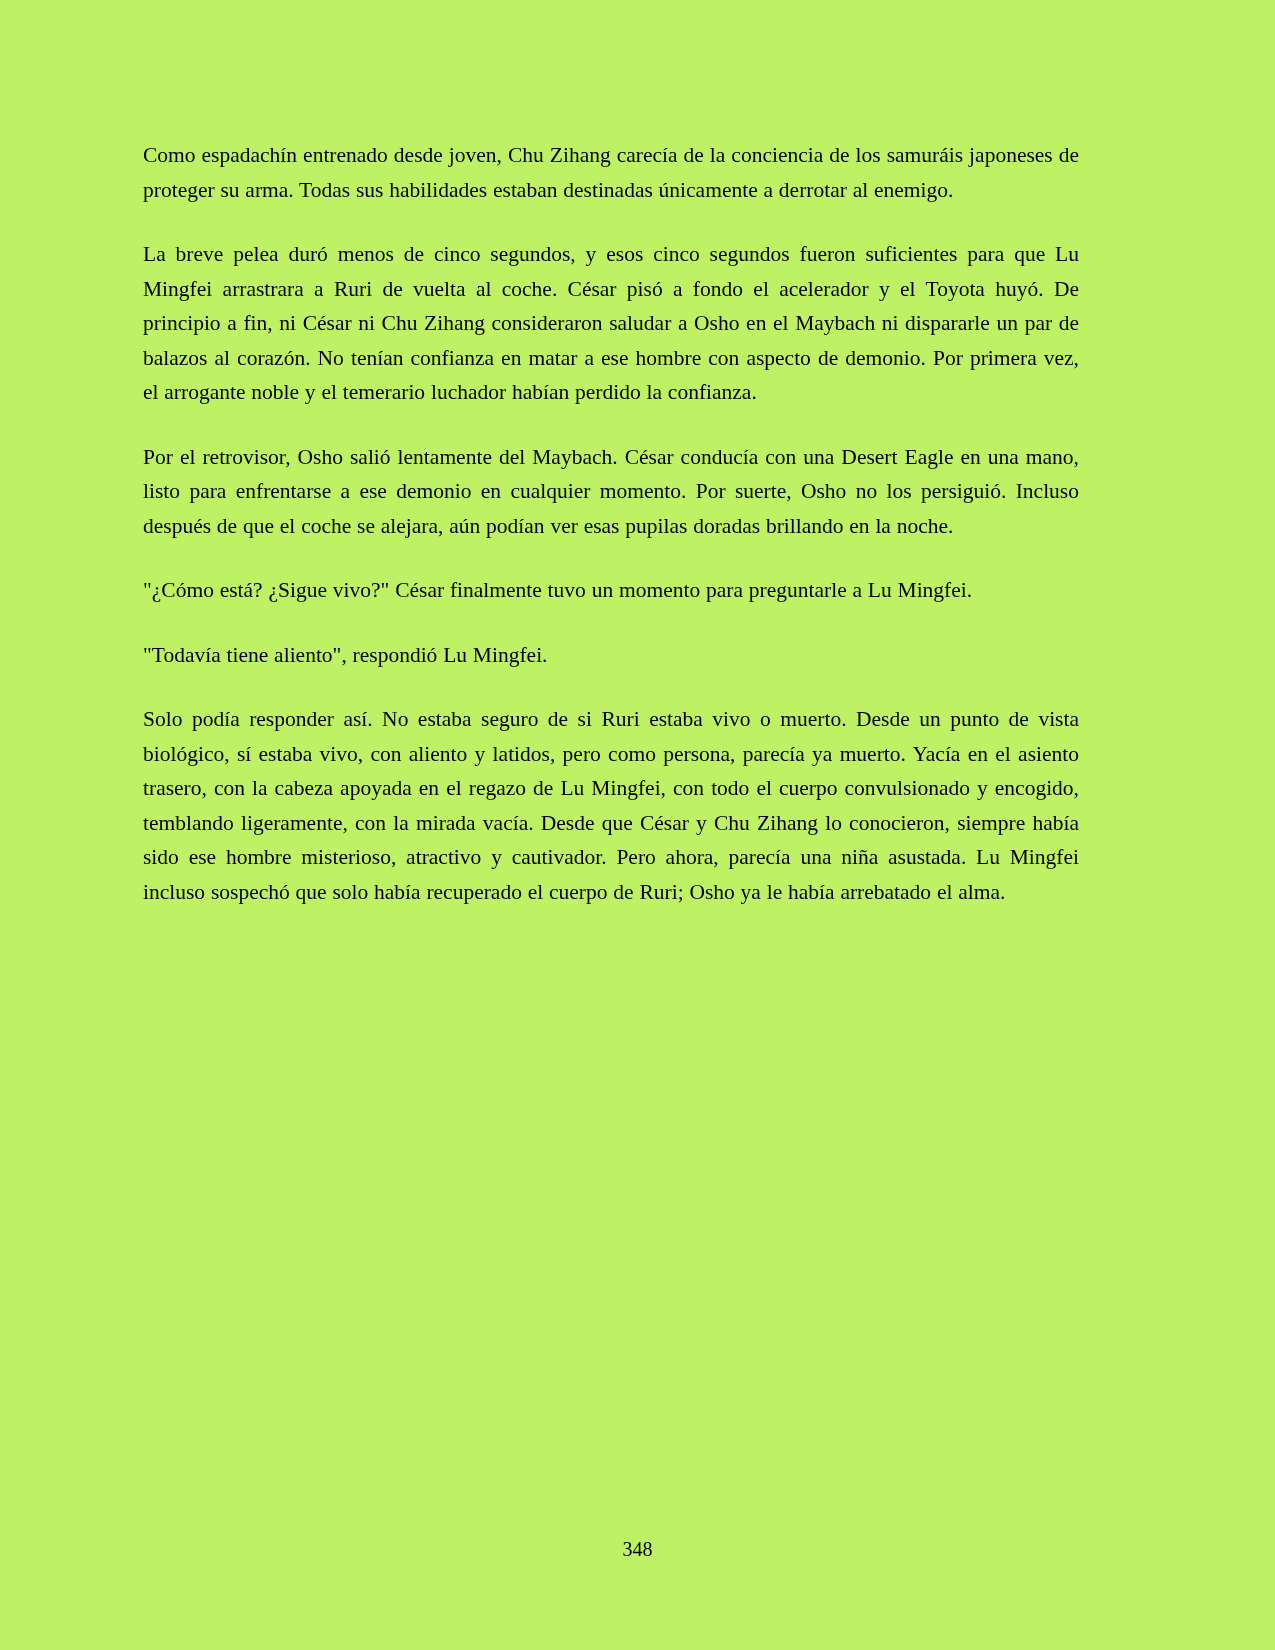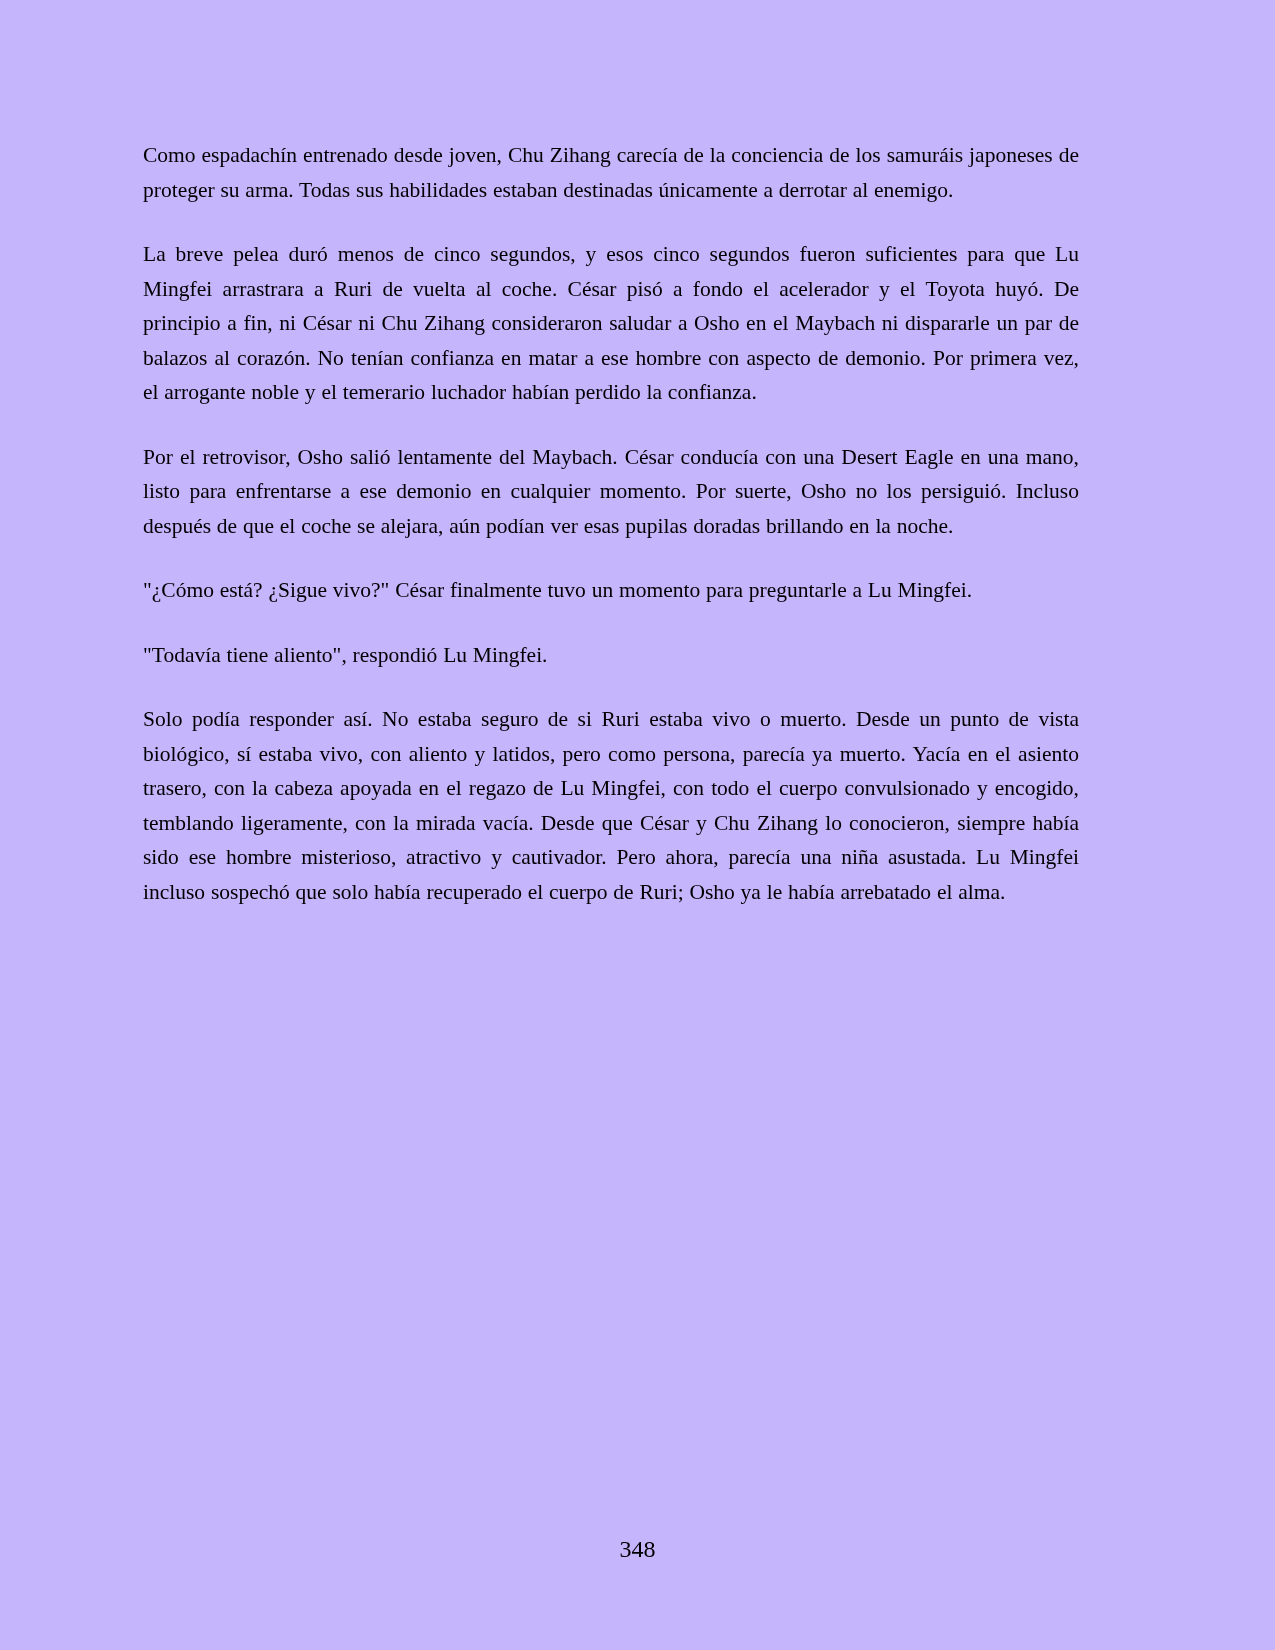--- a/index.html
+++ b/index.html
@@ -7,21 +7,21 @@
     margin: 0;
     padding: 0;
     background: #ffffff;
   }
 
   .page {
     position: relative;
     width: 1275px;
     height: 1650px;
     margin: 0 auto;
-    background: #c4b5fd;
+    background: #bef264;
     box-sizing: border-box;
     overflow: hidden;
     font-family: "Liberation Serif", "DejaVu Serif", serif;
     color: #000000;
   }
 
   .text-column {
     position: absolute;
     left: 143px;
     top: 138px;
@@ -45,21 +45,21 @@
   }
 
   
 
   .page-number {
     position: absolute;
     left: 0;
     right: 0;
     top: 1536px;
     text-align: center;
-    font-size: 24px;
+    font-size: 20px;
     line-height: 26px;
     color: #000000;
     font-family: "Liberation Serif", "DejaVu Serif", serif;
   }
 </style>
 </head>
 <body>
 
 <div class="page">
 

